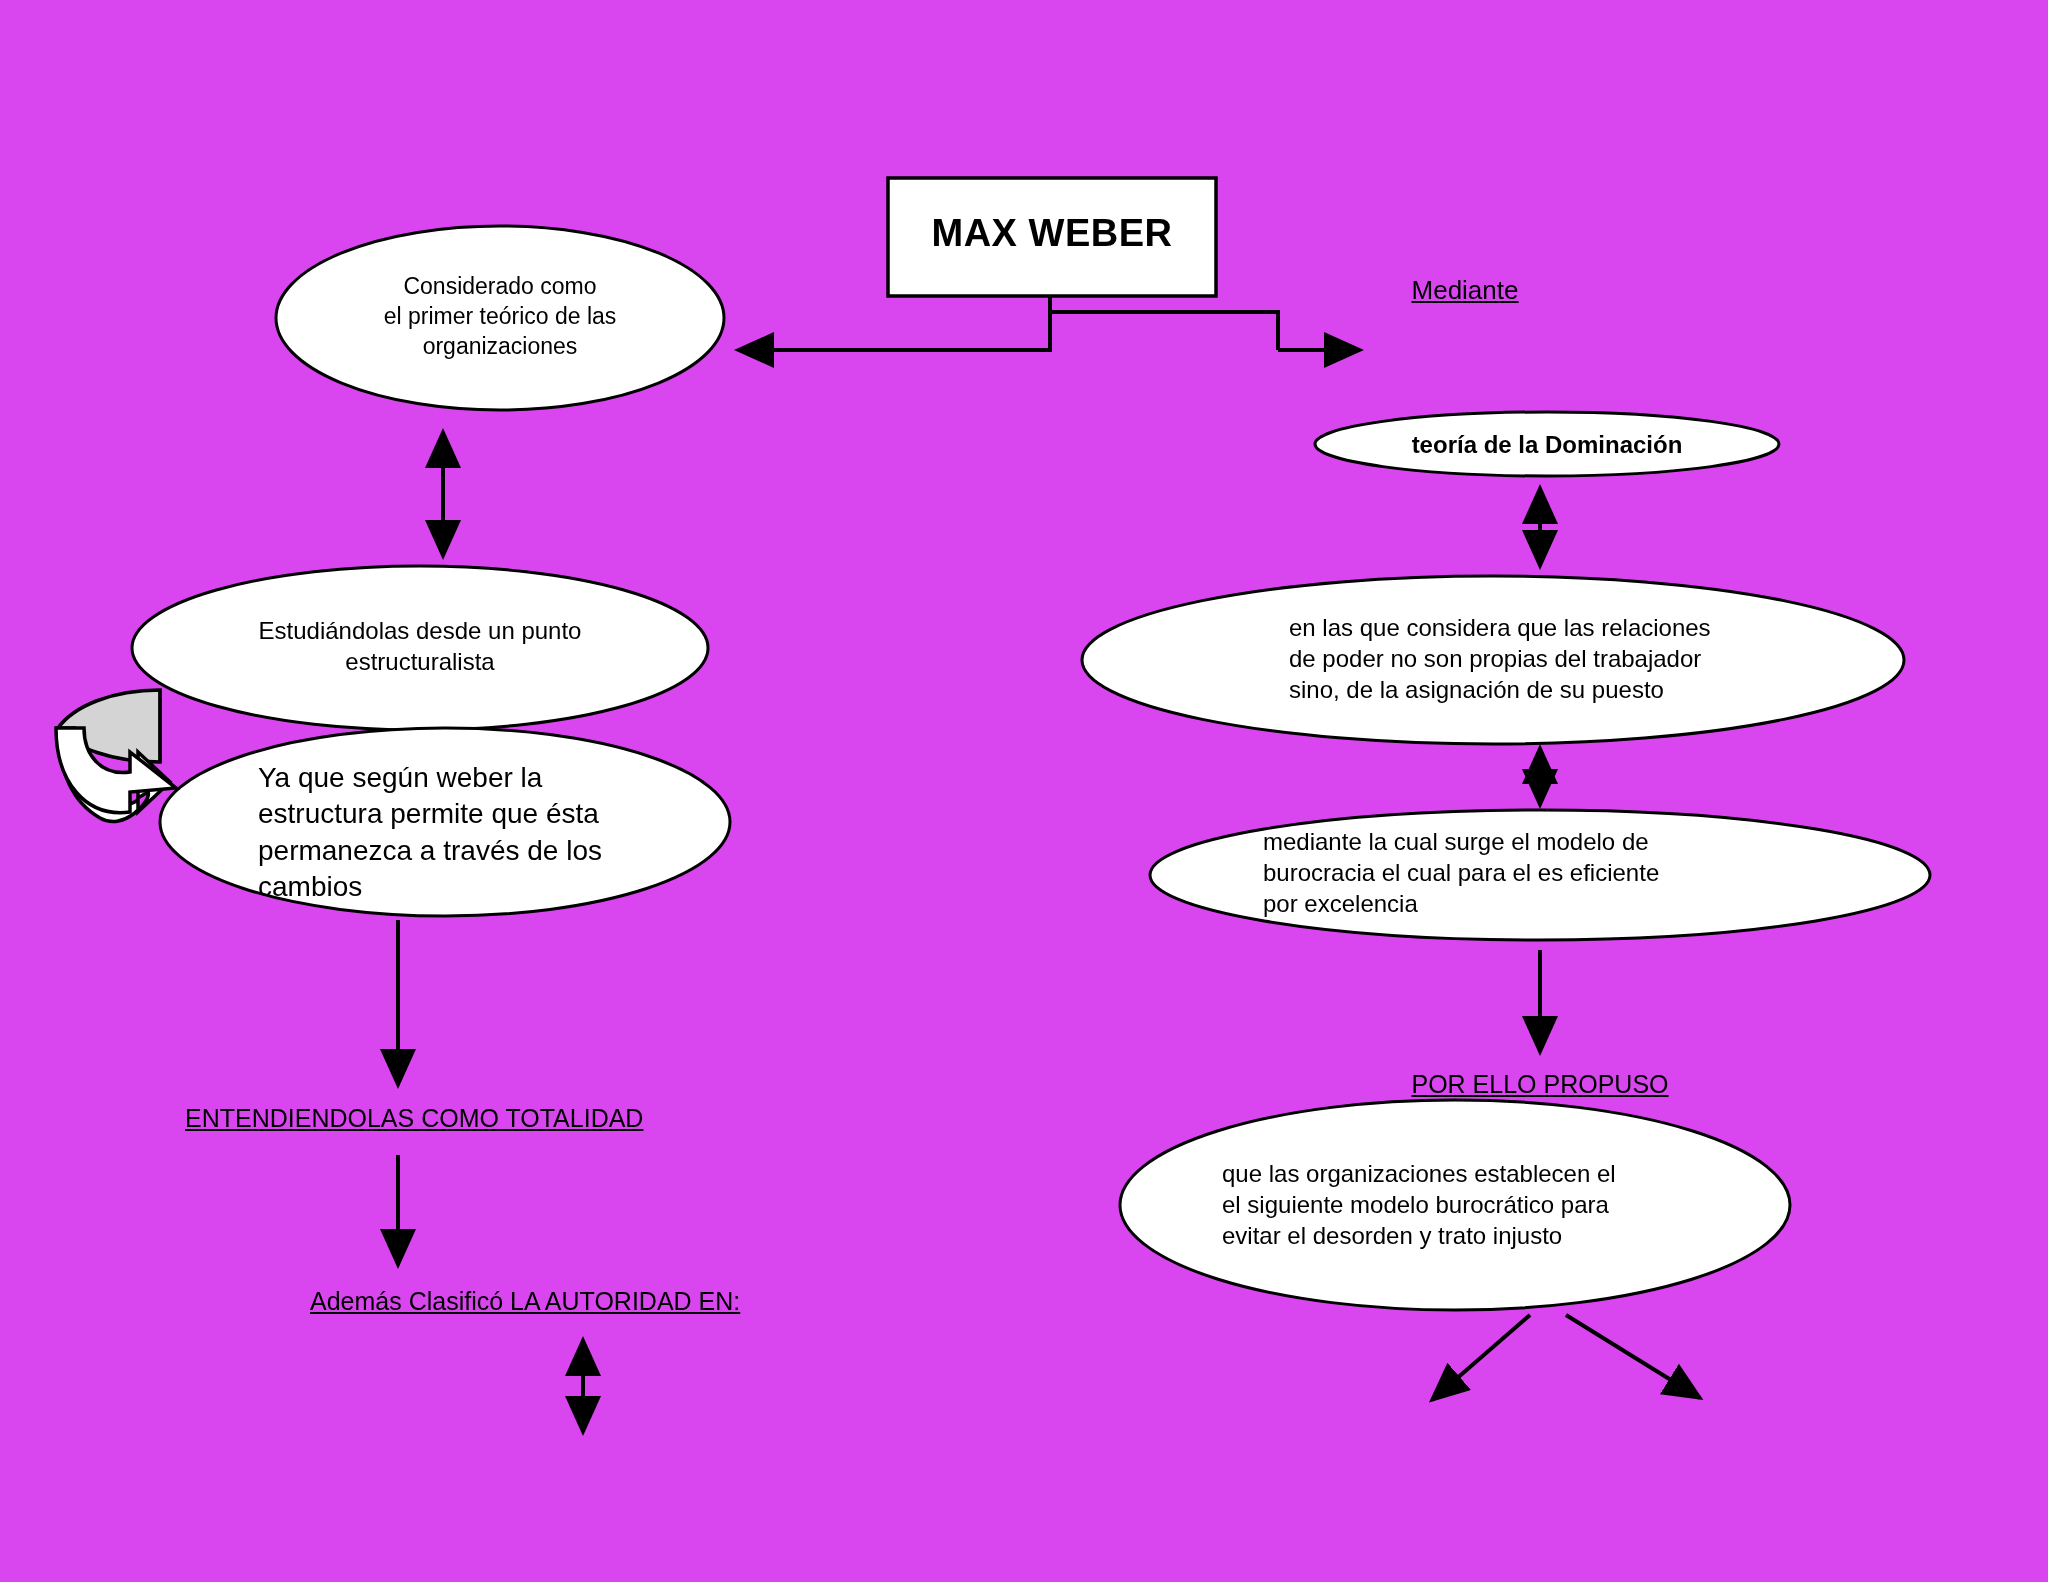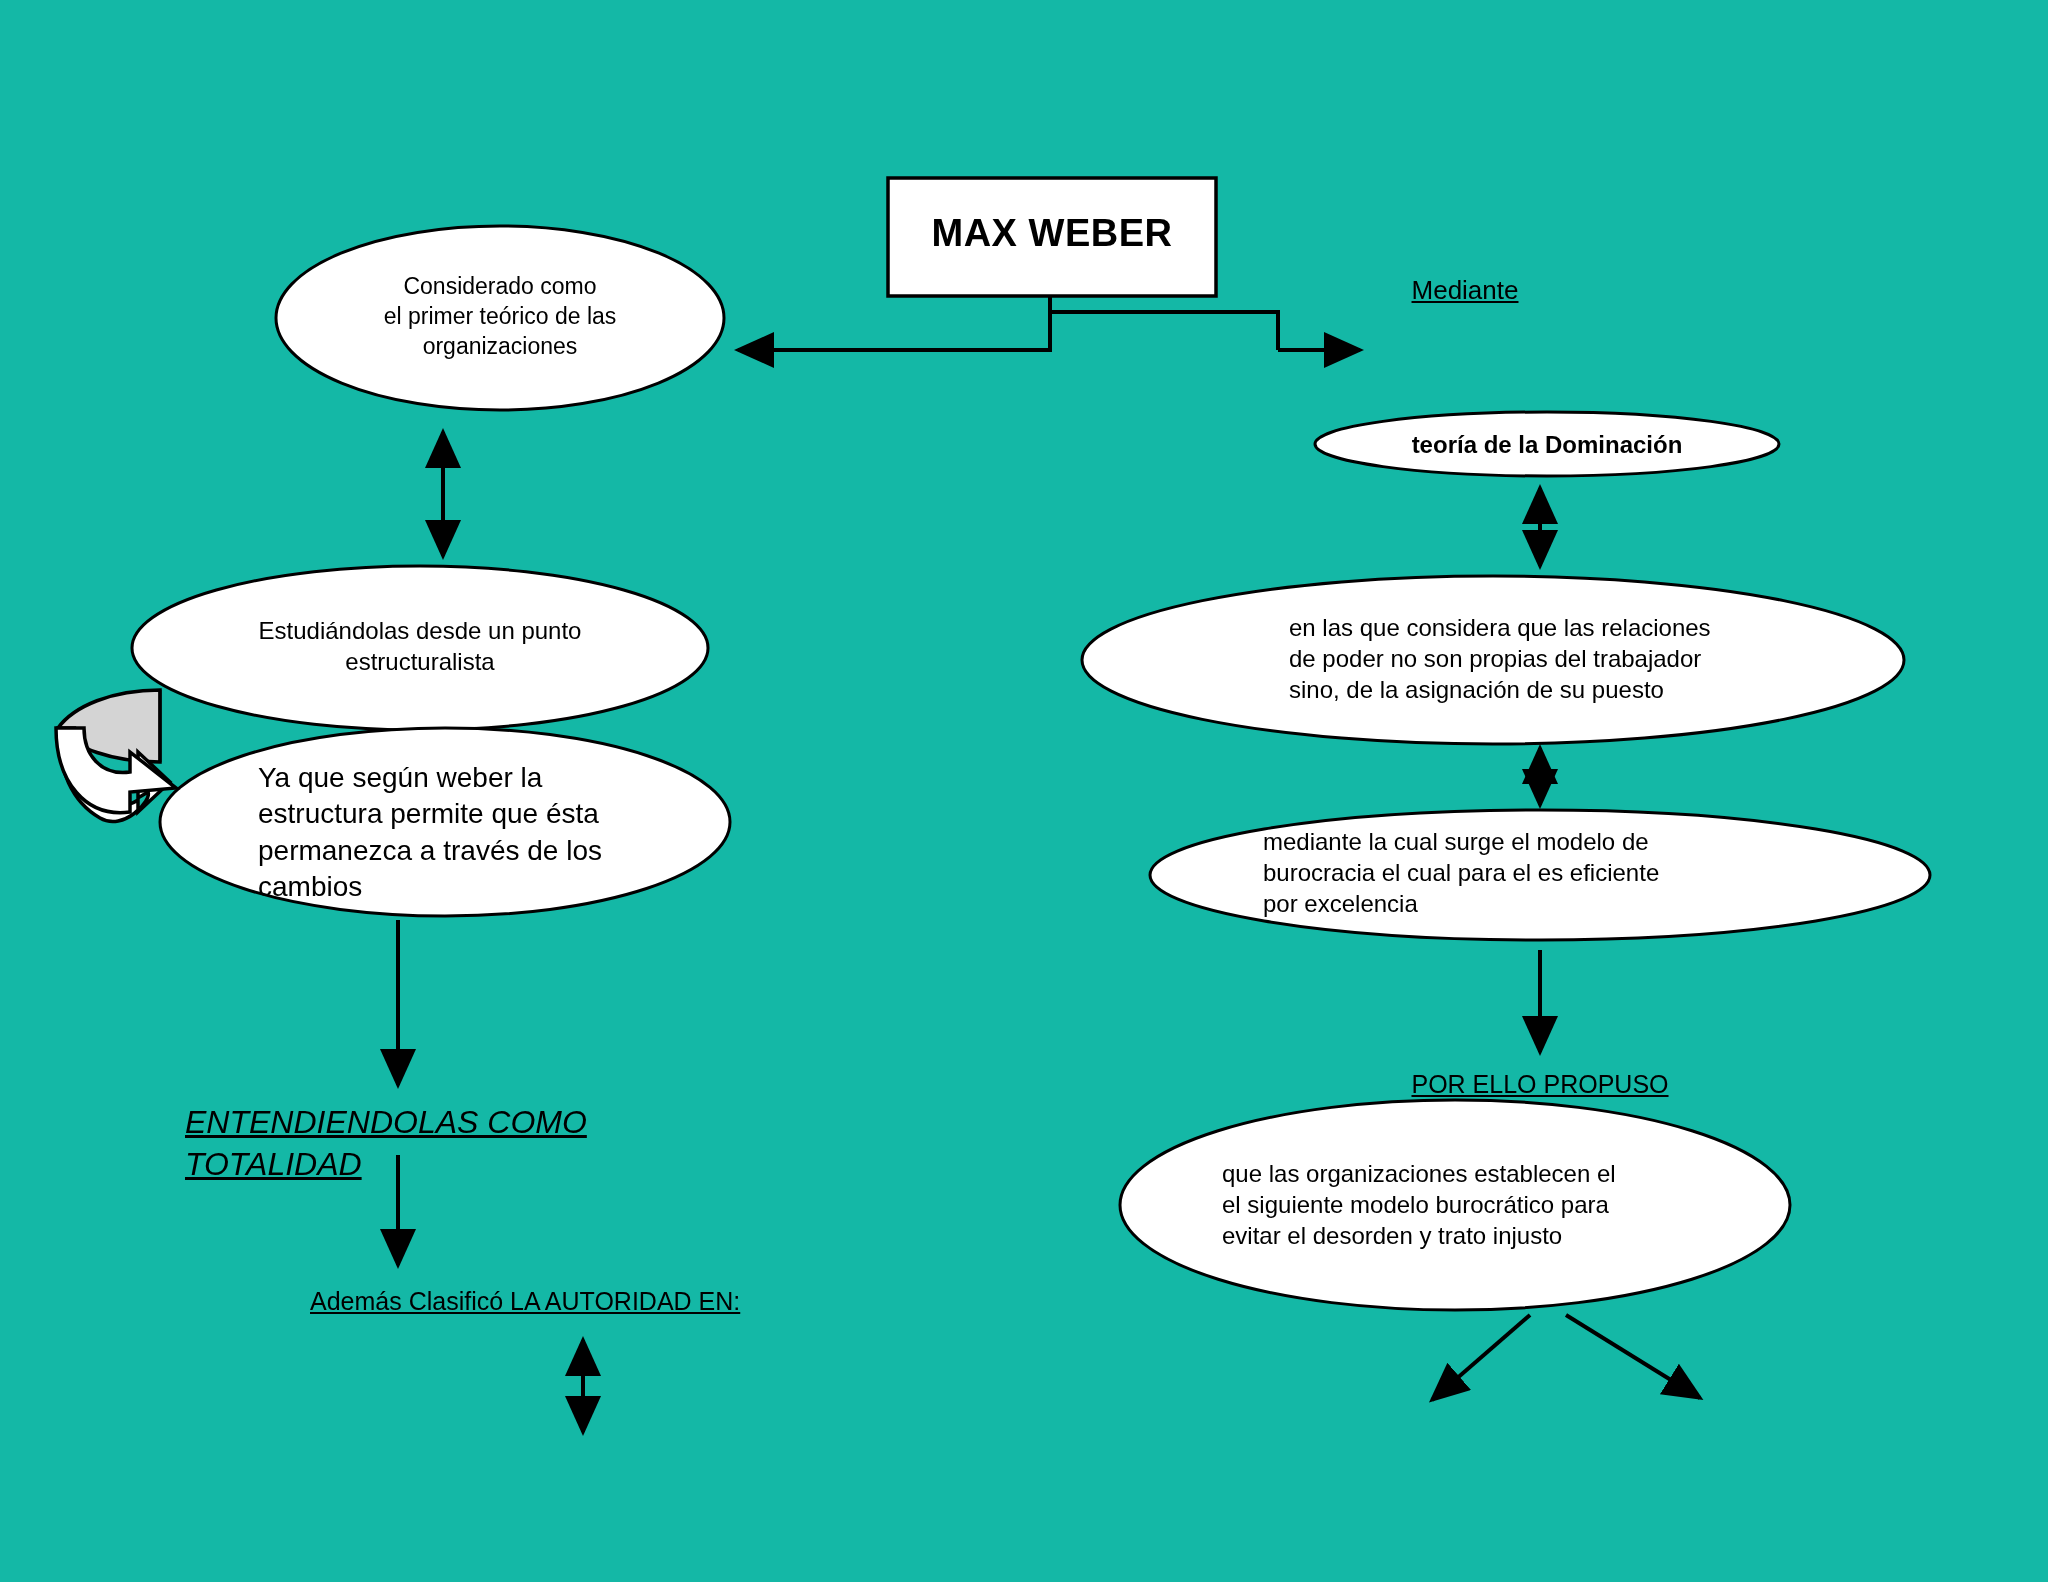--- a/index.html
+++ b/index.html
@@ -8,21 +8,21 @@
     background: #ffffff;
   }
   body {
     font-family: "Liberation Sans", sans-serif;
     color: #000000;
   }
   #canvas {
     position: relative;
     width: 2048px;
     height: 1582px;
-    background: #14b8a6;
+    background: #d946ef;
     overflow: hidden;
   }
   #vector-layer {
     position: absolute;
     left: 0;
     top: 0;
     width: 2048px;
     height: 1582px;
   }
   .node-text {
@@ -136,19 +136,19 @@
   <div class="node-text t-left" style="left:1263px; top:826px; width:500px; font-size:24px;">mediante la cual surge el modelo de
 burocracia el cual para el es eficiente
 por excelencia</div>
 
   <div class="node-text t-left" style="left:1222px; top:1158px; width:500px; font-size:24px;">que las organizaciones  establecen el
 el siguiente modelo burocrático  para
 evitar el desorden y trato injusto</div>
 
   <div class="node-text t-center ul" style="left:1330px; top:274px; width:270px; font-size:26px;">Mediante</div>
 
-  <div class="node-text t-left ul" style="left:185px; top:1102px; width:560px; font-size:32px;font-style:italic;">ENTENDIENDOLAS  COMO  TOTALIDAD</div>
+  <div class="node-text t-left ul" style="left:185px; top:1102px; width:560px; font-size:25px;">ENTENDIENDOLAS  COMO  TOTALIDAD</div>
 
   <div class="node-text t-center ul" style="left:1320px; top:1068px; width:440px; font-size:25px;">POR  ELLO PROPUSO</div>
 
   <div class="node-text t-left ul" style="left:310px; top:1285px; width:560px; font-size:25px;">Además  Clasificó  LA AUTORIDAD EN:</div>
 
 </div>
 
 </body></html>

